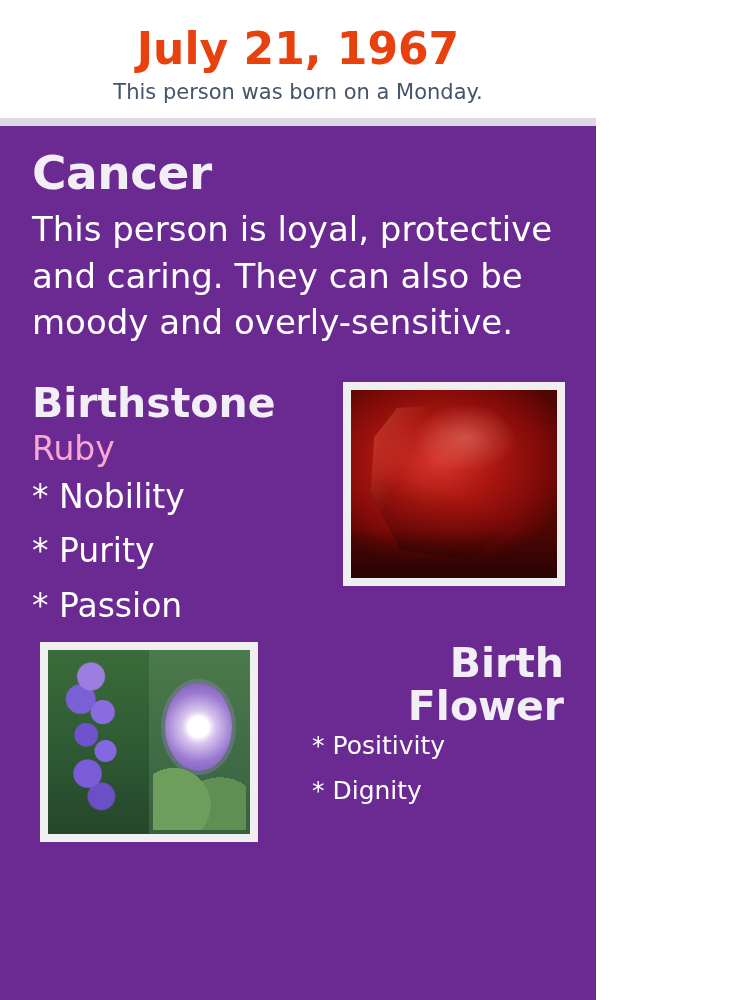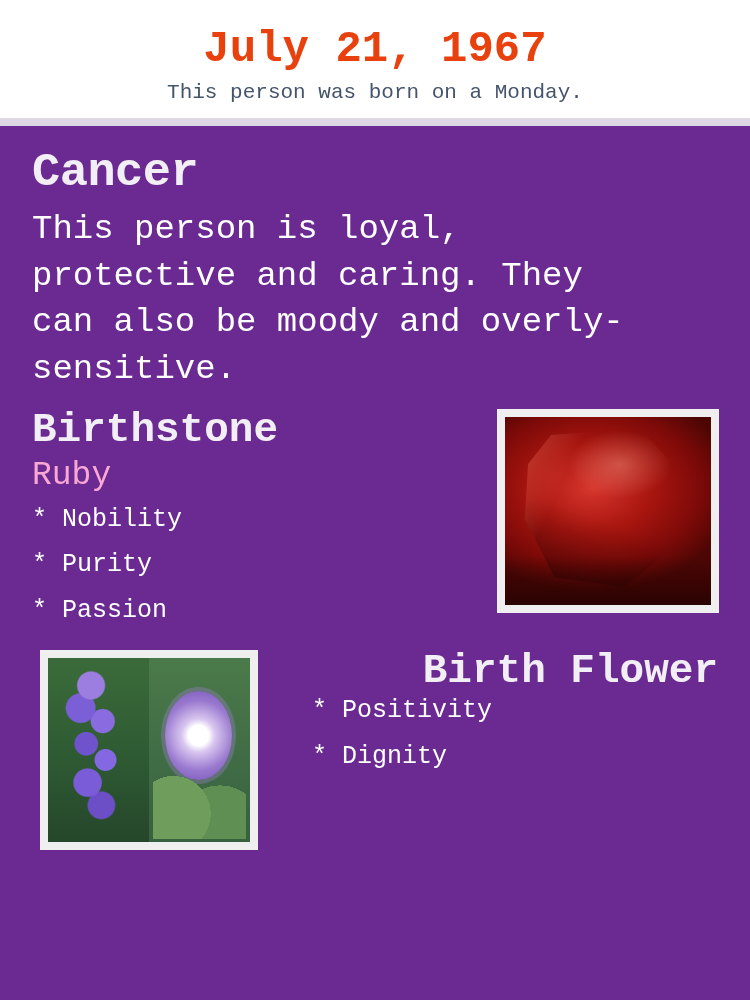--- a/index.html
+++ b/index.html
@@ -7,27 +7,26 @@
     padding: 0;
   }
   body {
     width: 750px;
     height: 1000px;
     background: #ffffff;
     font-family: "DejaVu Sans", sans-serif;
     overflow: hidden;
   }
   .page {
-    width: 750px;
+    width: 596px;
     height: 1000px;
     position: relative;
     background: #ffffff;
     display: flex;
     flex-direction: column;
-    font-family: Liberation Mono, monospace;
   }
 
   
   .header {
     background: #ffffff;
     padding: 26px 20px 14px 20px;
     text-align: center;
     box-sizing: border-box;
   }
   .header-date {
@@ -77,42 +76,42 @@
   .sign-desc {
     font-size: 34px;
     color: #ffffff;
     line-height: 1.38;
     margin: 0;
     max-width: 620px;
   }
 
   
   .stone-block {
-    margin-top: 16px;
+    margin-top: 36px;
     position: relative;
     min-height: 225px;
   }
   .stone-text {
     width: 430px;
   }
   .stone-title {
     font-size: 41px;
     font-weight: bold;
     color: #f2eef5;
     line-height: 1.05;
     margin: 0 0 4px 0;
   }
   .stone-name {
     font-size: 33px;
     color: #f9a8d4;
     line-height: 1.2;
     margin: 0 0 10px 0;
   }
   .trait {
-    font-size: 25px;
+    font-size: 33px;
     color: #ffffff;
     line-height: 1.1;
     margin: 0 0 18px 0;
   }
 
   .stone-photo-frame {
     position: absolute;
     right: -1px;
     top: 0px;
     width: 222px;

